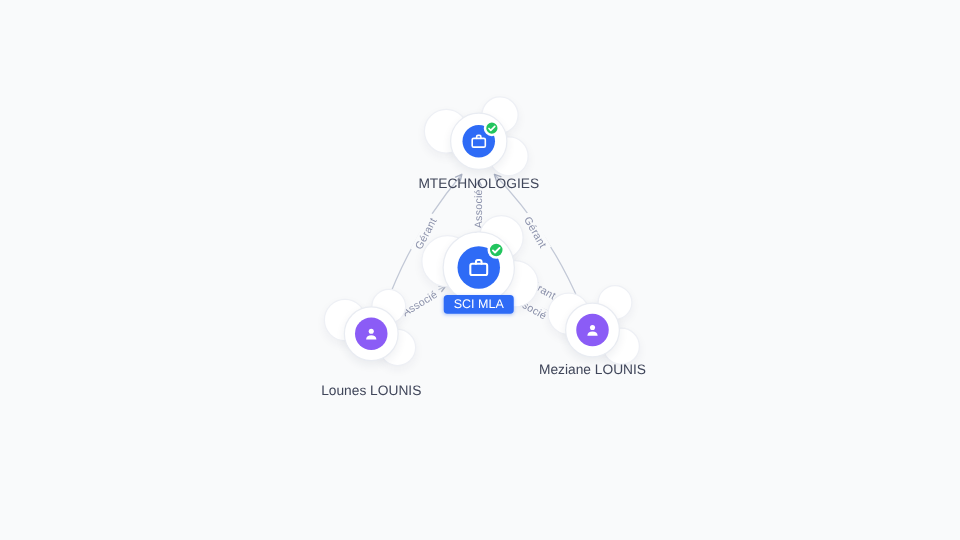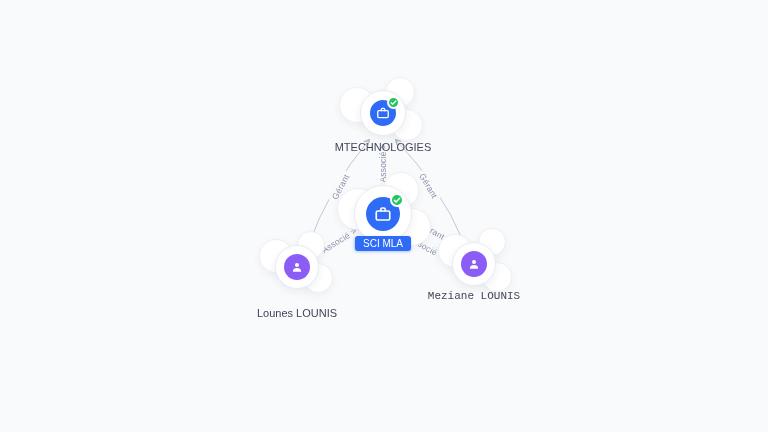--- a/index.html
+++ b/index.html
@@ -147,16 +147,16 @@
     <div class="cloud" style="width:28px;height:28px;transform:translate(4px,-36px);"></div>
     <div class="cloud" style="width:30px;height:30px;transform:translate(8px,-2px);"></div>
     <div class="ring" style="width:44px;height:44px;transform:translate(-22px,-22px);">
       <div class="disc person-disc" style="width:26px;height:26px;">
         <svg width="14" height="14" viewBox="0 0 24 24" fill="#ffffff">
           <circle cx="12" cy="8.5" r="3.5"></circle>
           <path d="M5 19.5c0-3.6 3.1-5.6 7-5.6s7 2 7 5.6v.5H5z"></path>
         </svg>
       </div>
     </div>
-    <div class="node-label" style="top:26px;font-family:Liberation Mono, monospace;">Meziane LOUNIS</div>
+    <div class="node-label" style="top:26px;">Meziane LOUNIS</div>
   </div>
 
 </div>
 
 </body></html>

